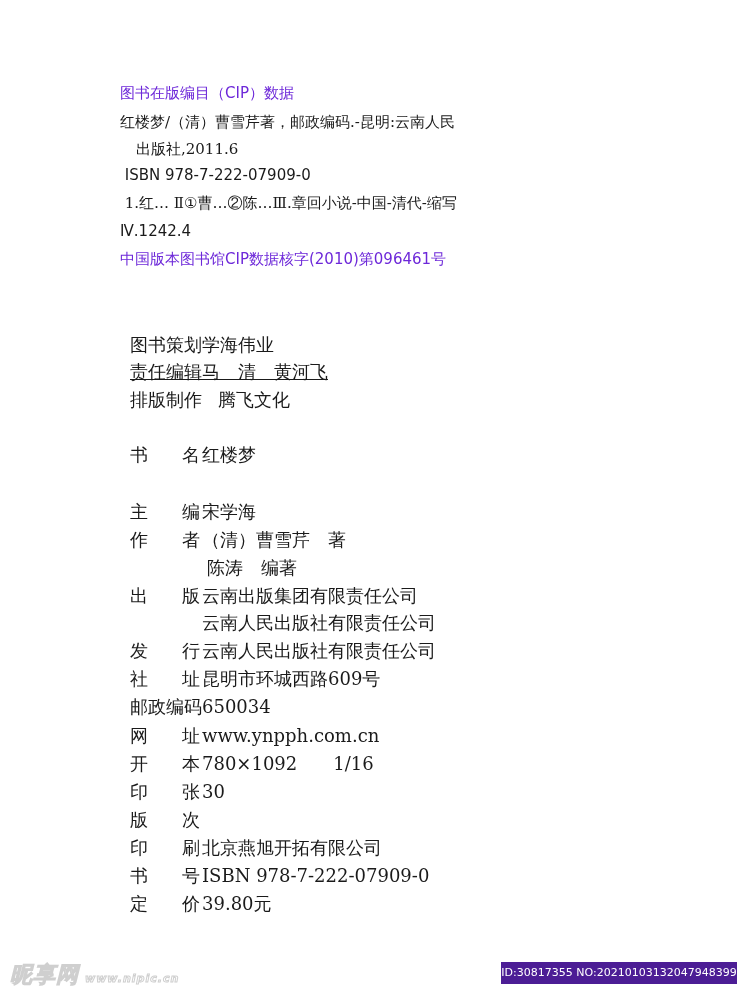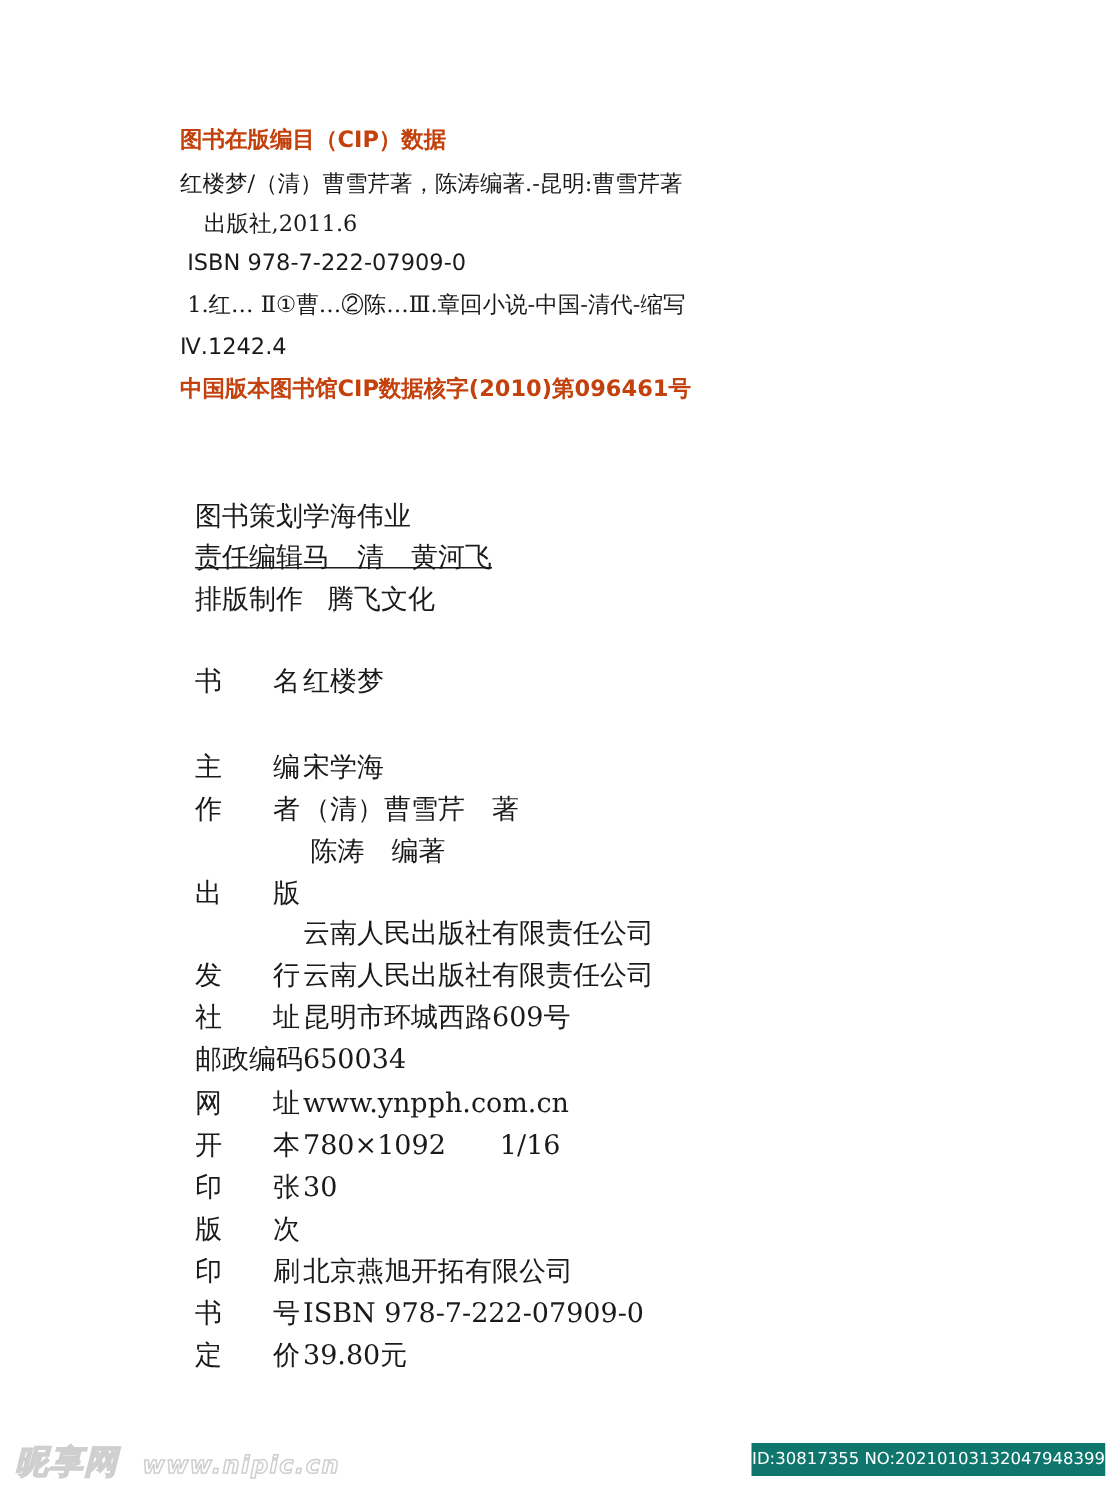--- a/index.html
+++ b/index.html
@@ -17,23 +17,23 @@
   }
   .line {
     position: absolute;
     left: 120px;
     font-size: 15px;
     line-height: 20px;
     white-space: pre;
   }
   .bold {
     font-family: "DejaVu Sans", "Liberation Sans", sans-serif;
-    font-weight: bold;
+    font-weight: normal;
     font-size: 15px;
-    color: #c2410c;
+    color: #6d28d9;
   }
   .mono {
     font-family: "DejaVu Sans", "Liberation Sans", sans-serif;
   }
   .row {
     position: absolute;
     left: 130px;
     font-size: 18px;
     line-height: 20px;
     display: flex;
@@ -54,43 +54,43 @@
     top: 960px;
     font-family: "DejaVu Sans", "Liberation Sans", sans-serif;
     font-size: 22px;
     font-weight: bold;
     font-style: italic;
     color: #ffffff;
     -webkit-text-stroke: 1px #cfcfcf;
     letter-spacing: 1px;
   }
   .watermark-left .site {
-    font-size: 16px;
-    margin-left: 16px;
+    font-size: 11px;
+    margin-left: 6px;
     font-style: italic;
   }
   .watermark-badge {
     position: absolute;
     left: 501px;
     top: 962px;
     width: 236px;
     height: 22px;
-    background: #0f766e;
+    background: #4c1d95;
     color: #ffffff;
     font-family: "DejaVu Sans", "Liberation Sans", sans-serif;
     font-size: 11px;
     line-height: 22px;
     text-align: center;
   }
 </style>
 </head>
 <body>
 
 <div class="line bold" style="top:83px;">图书在版编目（CIP）数据</div>
-<div class="line" style="top:112px;">红楼梦/（清）曹雪芹著，陈涛编著.-昆明:曹雪芹著</div>
+<div class="line" style="top:112px;">红楼梦/（清）曹雪芹著，邮政编码.-昆明:云南人民</div>
 <div class="line" style="top:139px;margin-left:16px;">出版社,2011.6</div>
 <div class="line mono" style="top:165px;"> ISBN 978-7-222-07909-0</div>
 <div class="line" style="top:193px;"> 1.红… Ⅱ①曹…②陈…Ⅲ.章回小说-中国-清代-缩写</div>
 <div class="line mono" style="top:221px;text-align:center;">Ⅳ.1242.4</div>
 <div class="line bold" style="top:249px;">中国版本图书馆CIP数据核字(2010)第096461号</div>
 
 <div class="row" style="top:335px;">
   <span class="label">图书策划</span>
   <span class="value">学海伟业</span>
 </div>
@@ -124,20 +124,21 @@
     <span>者</span>
   </span>
   <span class="value">（清）曹雪芹　著</span>
 </div>
 <div class="row cont" style="top:558px; left:207px;">陈涛　编著</div>
 <div class="row" style="top:586px;">
   <span class="label">
     <span>出</span>
     <span>版</span>
   </span>
+  <span class="value">云南出版集团有限责任公司</span>
 </div>
 <div class="row cont" style="top:613px;">云南人民出版社有限责任公司</div>
 <div class="row" style="top:641px;">
   <span class="label">
     <span>发</span>
     <span>行</span>
   </span>
   <span class="value">云南人民出版社有限责任公司</span>
 </div>
 <div class="row" style="top:669px;">

